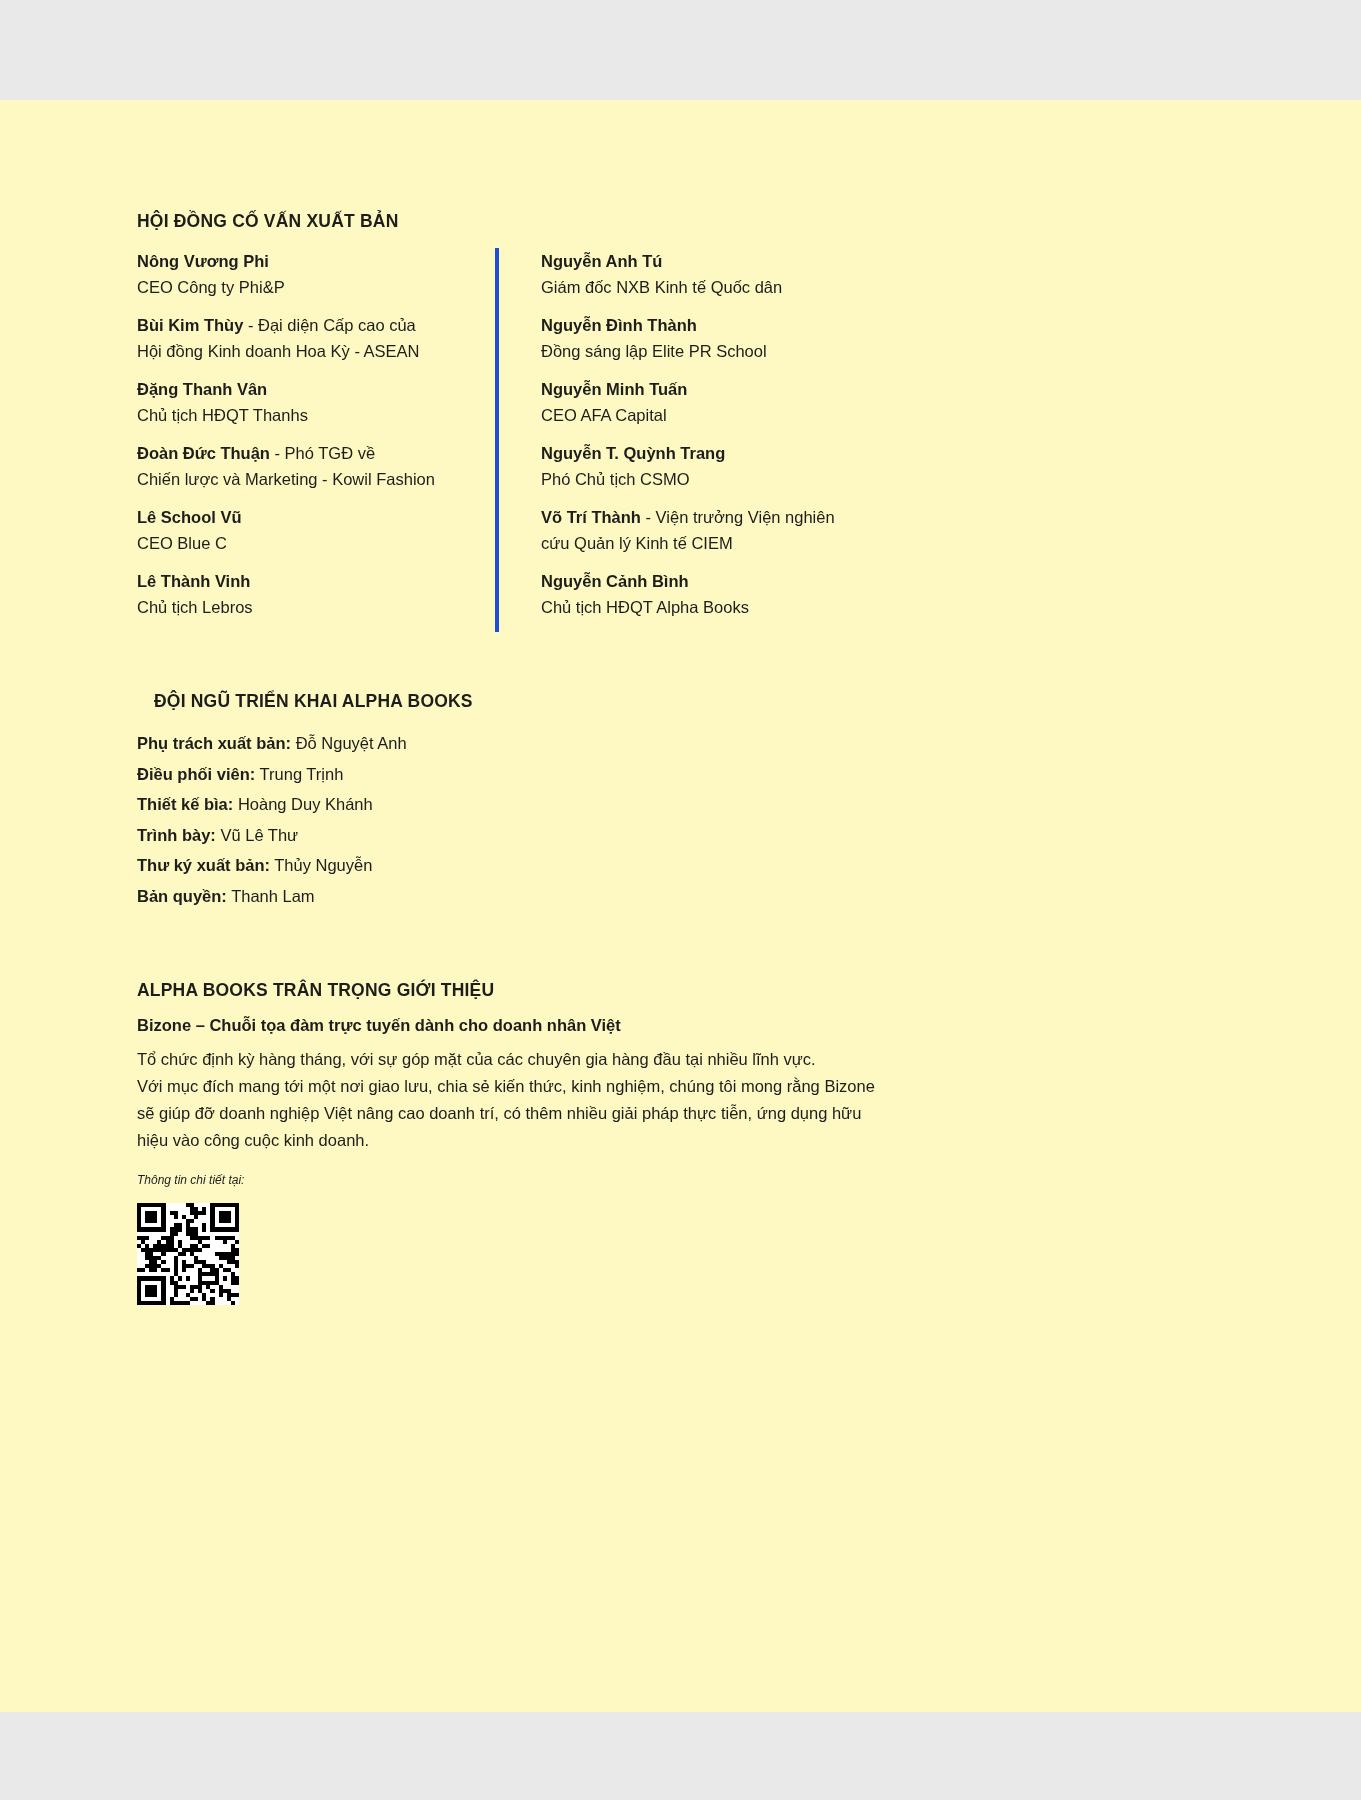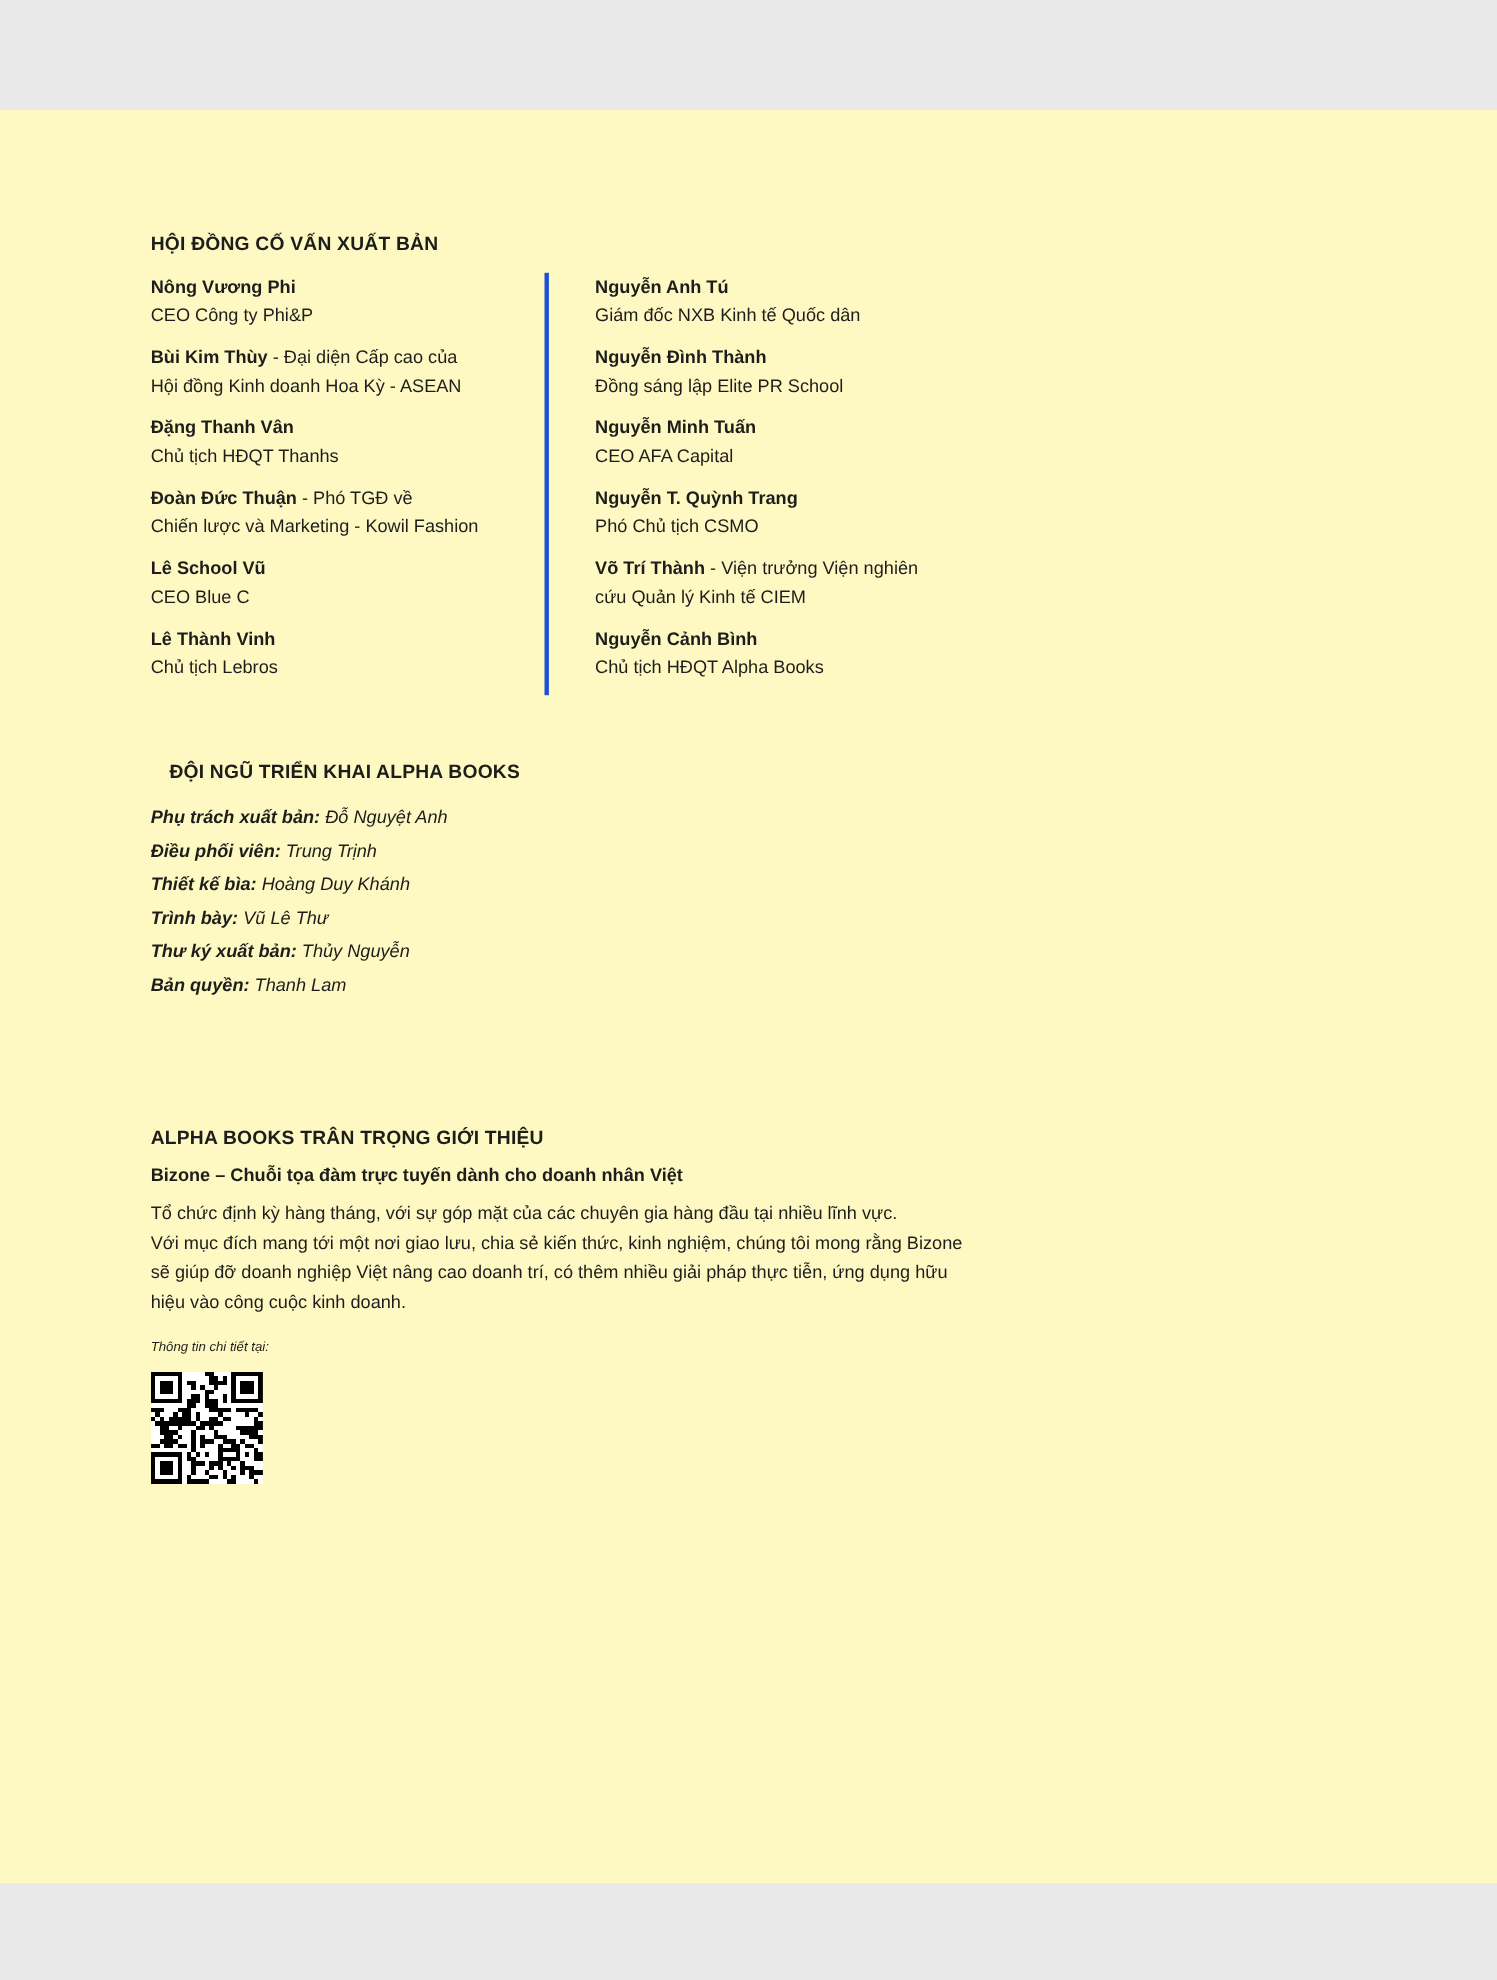--- a/index.html
+++ b/index.html
@@ -24,25 +24,25 @@
 
   .columns { display:flex; margin-top:16px; }
   .col-left { width:358px; }
   .col-right { border-left:4px solid #1d4ed8; padding-left:42px; flex:1; }
 
   .entry { font-size:16.5px; line-height:26px; margin-bottom:12px; }
   .entry b { font-weight:700; }
   .entry-desc { font-weight:400; }
 
   .team-heading { margin-top:58px;margin-left:17px; }
-  .team { margin-top:16px;font-style:italic; }
+  .team { margin-top:16px; }
   .team-line { font-size:16.5px; line-height:30.5px; }
   .team-line b { font-weight:700; }
 
-  .intro-heading { margin-top:112px; }
+  .intro-heading { margin-top:68px; }
   .subheading { margin-top:12px; font-size:16.5px; font-weight:700; line-height:24px; }
   .body-text { margin-top:9px; font-size:16.5px; line-height:27px; max-width:750px; }
   .body-line1 { display:block; }
   .qr-note { margin-top:15px; font-size:12px; font-weight:400; font-style:italic; line-height:22px; }
   .qr { margin-top:12px; width:102px; height:102px; }
   .qr svg { display:block; width:102px; height:102px; }
 </style>
 </head>
 <body>
 

